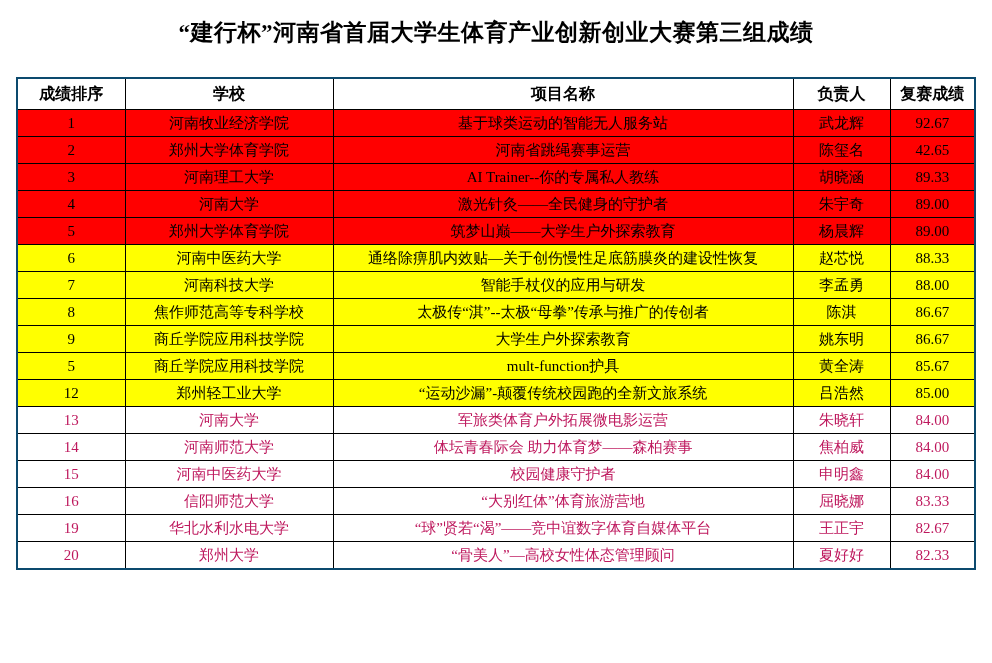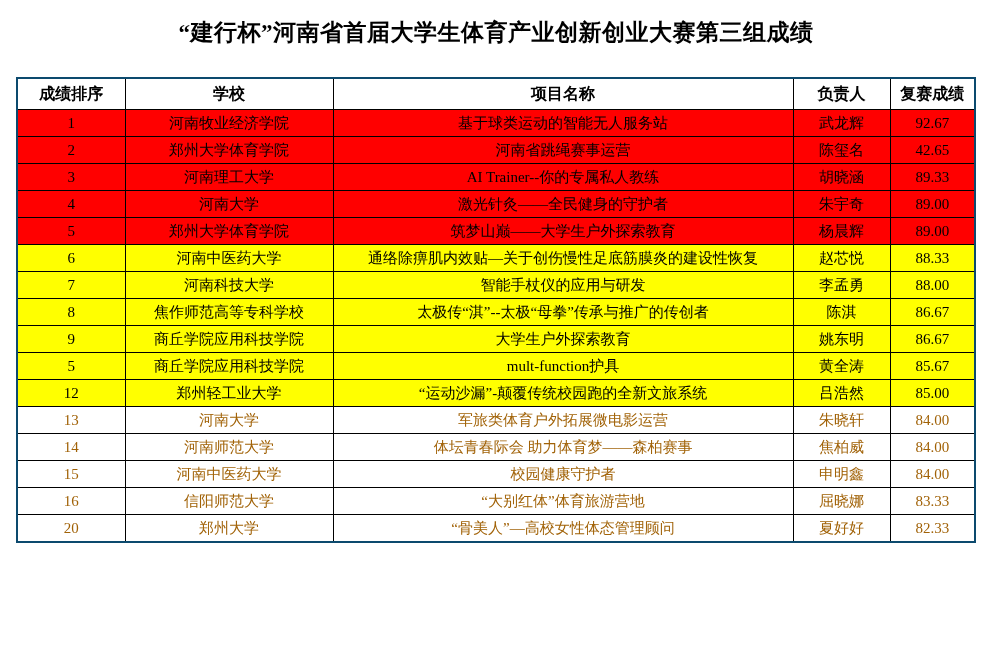--- a/index.html
+++ b/index.html
@@ -68,21 +68,21 @@
   tr.rowcolor-red td {
     background: #ff0000;
     color: #000000;
   }
   tr.rowcolor-yellow td {
     background: #ffff00;
     color: #000000;
   }
   tr.rowcolor-white td {
     background: #ffffff;
-    color: #a16207;
+    color: #be185d;
   }
   .cell-project {
     letter-spacing: 0px;
   }
 </style>
 </head>
 <body>
 
 <div class="page">
 
@@ -205,20 +205,27 @@
           <td class="cell-score">84.00</td>
         </tr>
         <tr class="rowcolor-white">
           <td class="cell-rank">16</td>
           <td class="cell-school">信阳师范大学</td>
           <td class="cell-project">“大别红体”体育旅游营地</td>
           <td class="cell-leader">屈晓娜</td>
           <td class="cell-score">83.33</td>
         </tr>
         <tr class="rowcolor-white">
+          <td class="cell-rank">19</td>
+          <td class="cell-school">华北水利水电大学</td>
+          <td class="cell-project">“球”贤若“渴”——竞中谊数字体育自媒体平台</td>
+          <td class="cell-leader">王正宇</td>
+          <td class="cell-score">82.67</td>
+        </tr>
+        <tr class="rowcolor-white">
           <td class="cell-rank">20</td>
           <td class="cell-school">郑州大学</td>
           <td class="cell-project">“骨美人”—高校女性体态管理顾问</td>
           <td class="cell-leader">夏好好</td>
           <td class="cell-score">82.33</td>
         </tr>
       </tbody>
   </table>
 
 </div>

